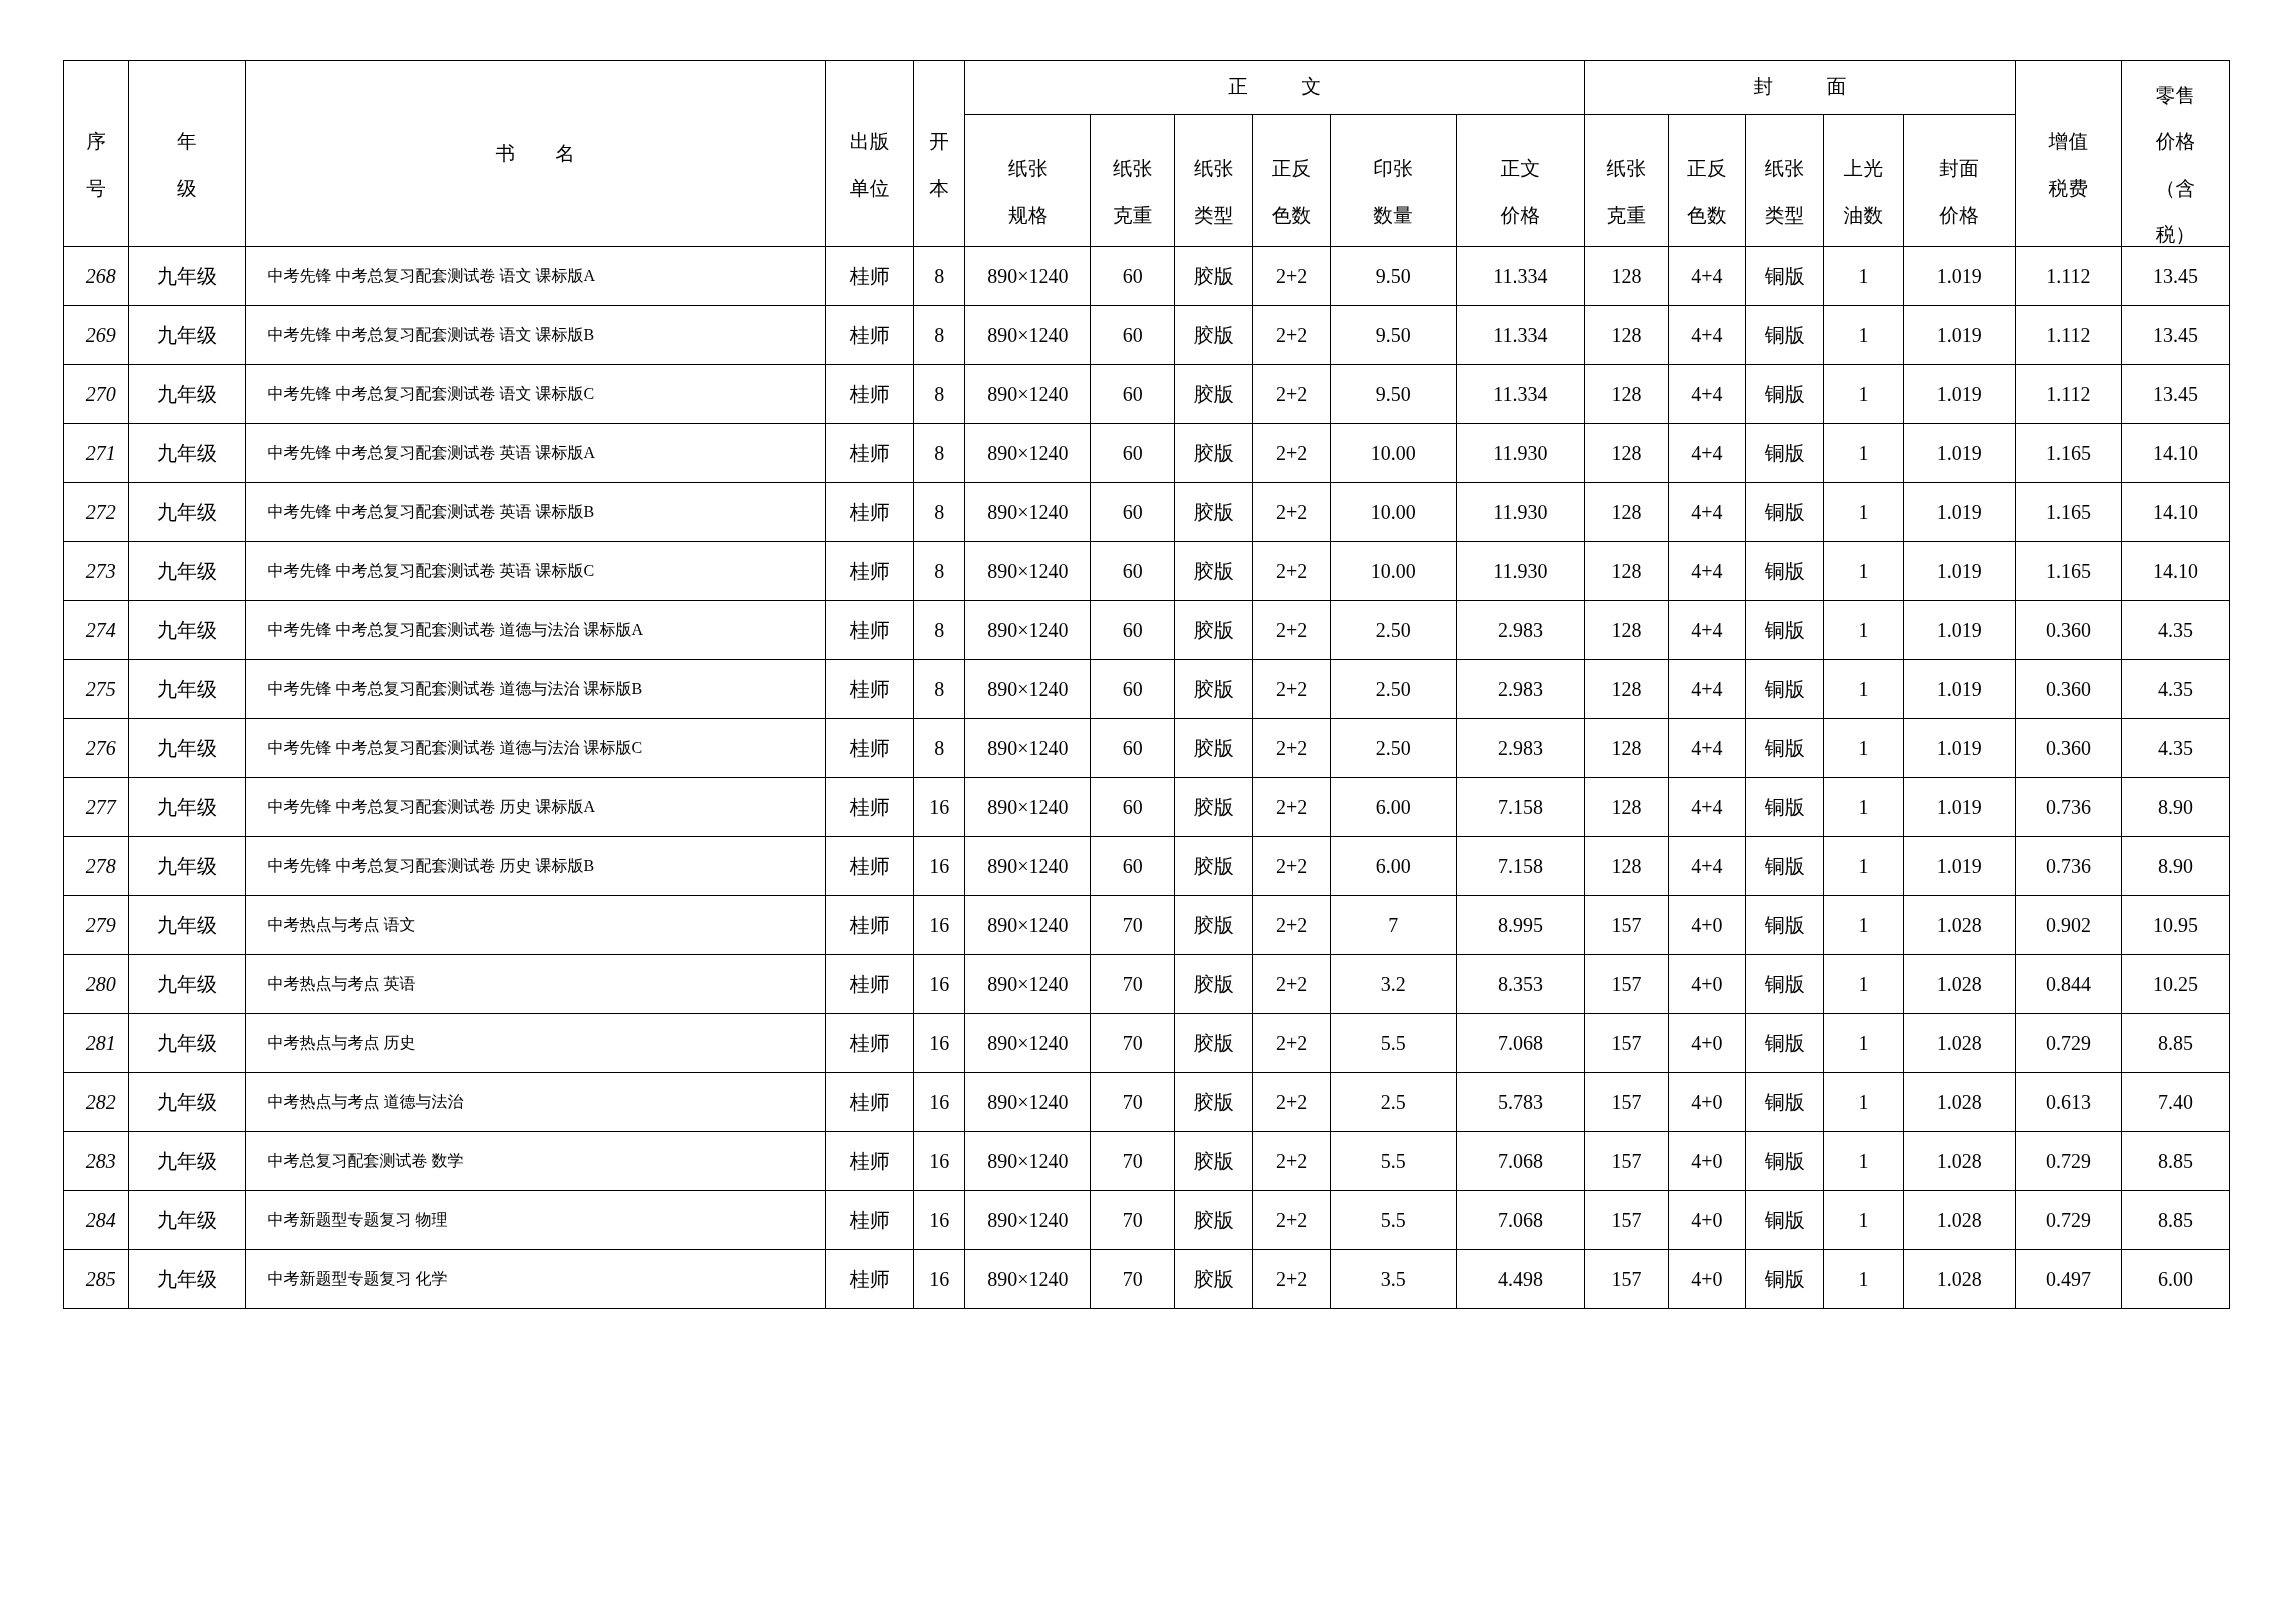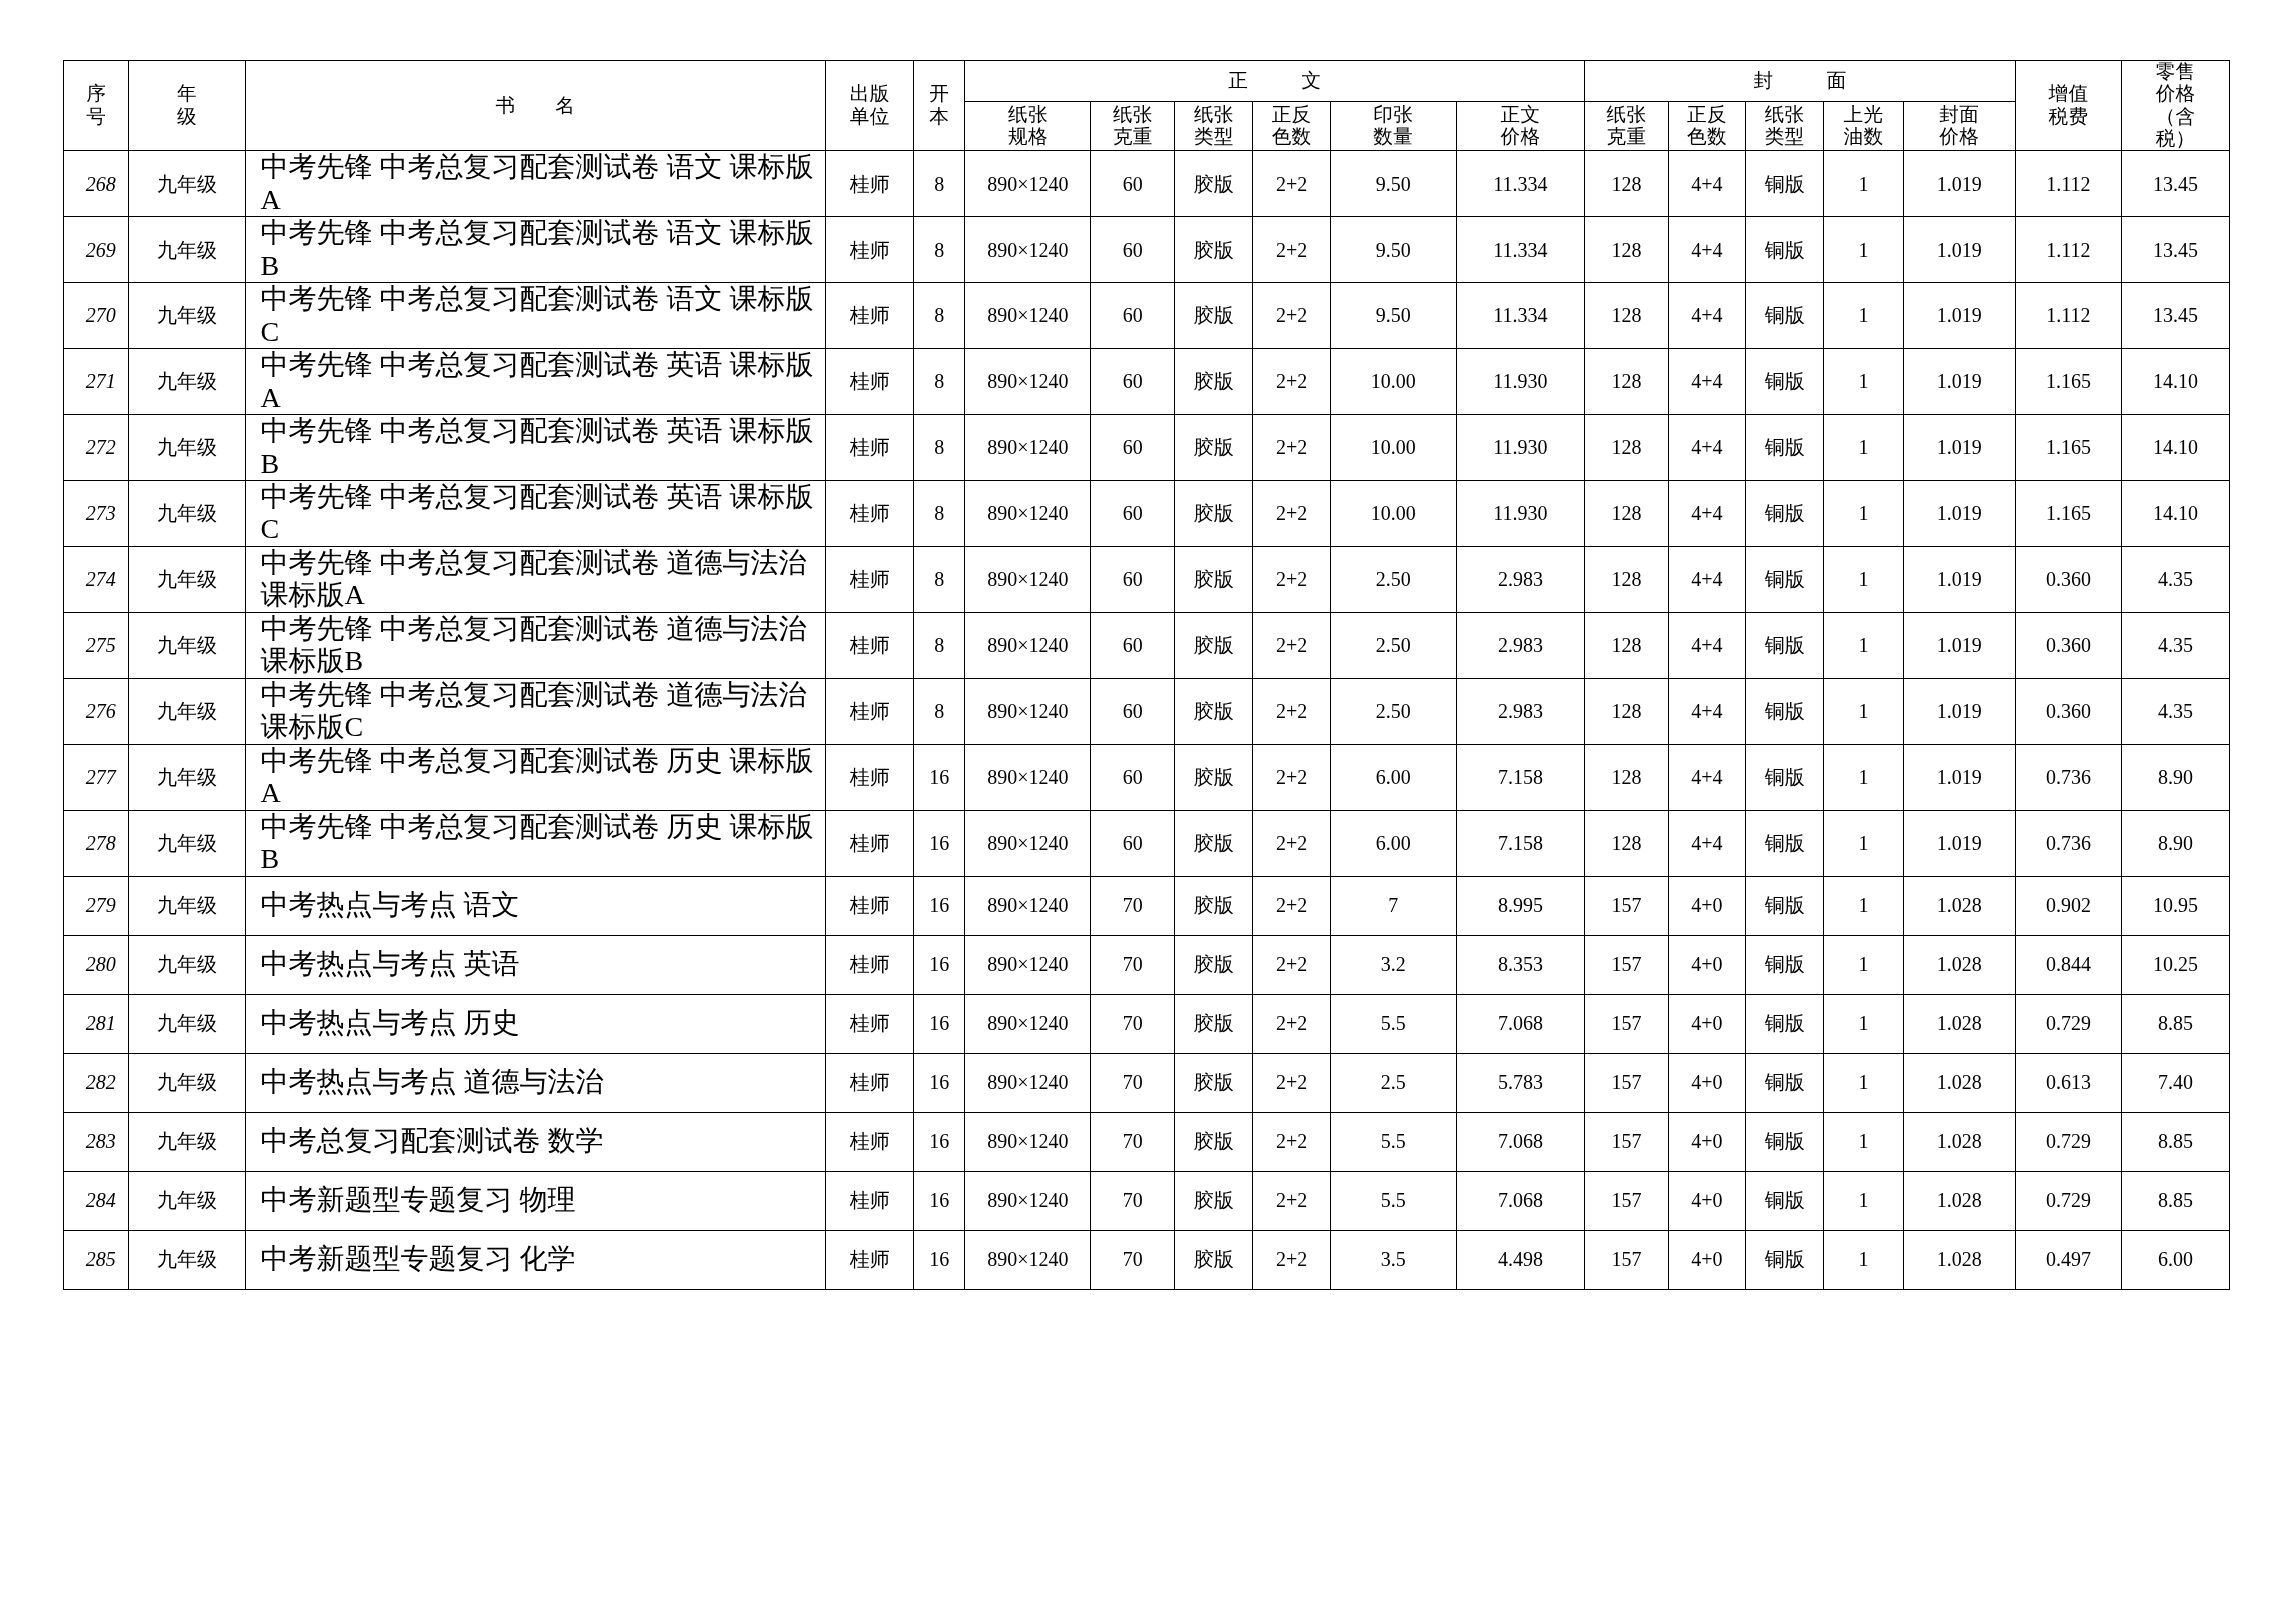--- a/index.html
+++ b/index.html
@@ -44,20 +44,21 @@
     letter-spacing: 0.3px;
   }
   thead th.group-head {
     letter-spacing: 17px;
     text-indent: 17px;
     height: 37px;
   }
   th .two-line {
     display: block;
     line-height: 1.14;
+    margin-top: 24px;
   }
   
   col.c-seq      { width: 60px; }
   col.c-grade    { width: 107px; }
   col.c-book     { width: 534px; }
   col.c-pub      { width: 81px; }
   col.c-format   { width: 47px; }
   col.c-bspec    { width: 116px; }
   col.c-bgsm     { width: 77px; }
   col.c-btype    { width: 72px; }
@@ -77,23 +78,23 @@
     padding: 2px 2.6px;
     font-size: 20px;
   }
   tbody td.seq {
     text-align: center;
     padding-left: 9.2px;
     font-style: italic;
   }
   tbody td.book {
     text-align: left;
-    padding-left: 15px;
+    padding-left: 22px;
     line-height: 1.16;
-    font-size: 28px;
+    font-size: 16px;
   }
   tbody td.num {
     text-align: center;
   }
   .footer {
     position: absolute;
     left: 0;
     right: 0;
     bottom: 51px;
     text-align: center;

